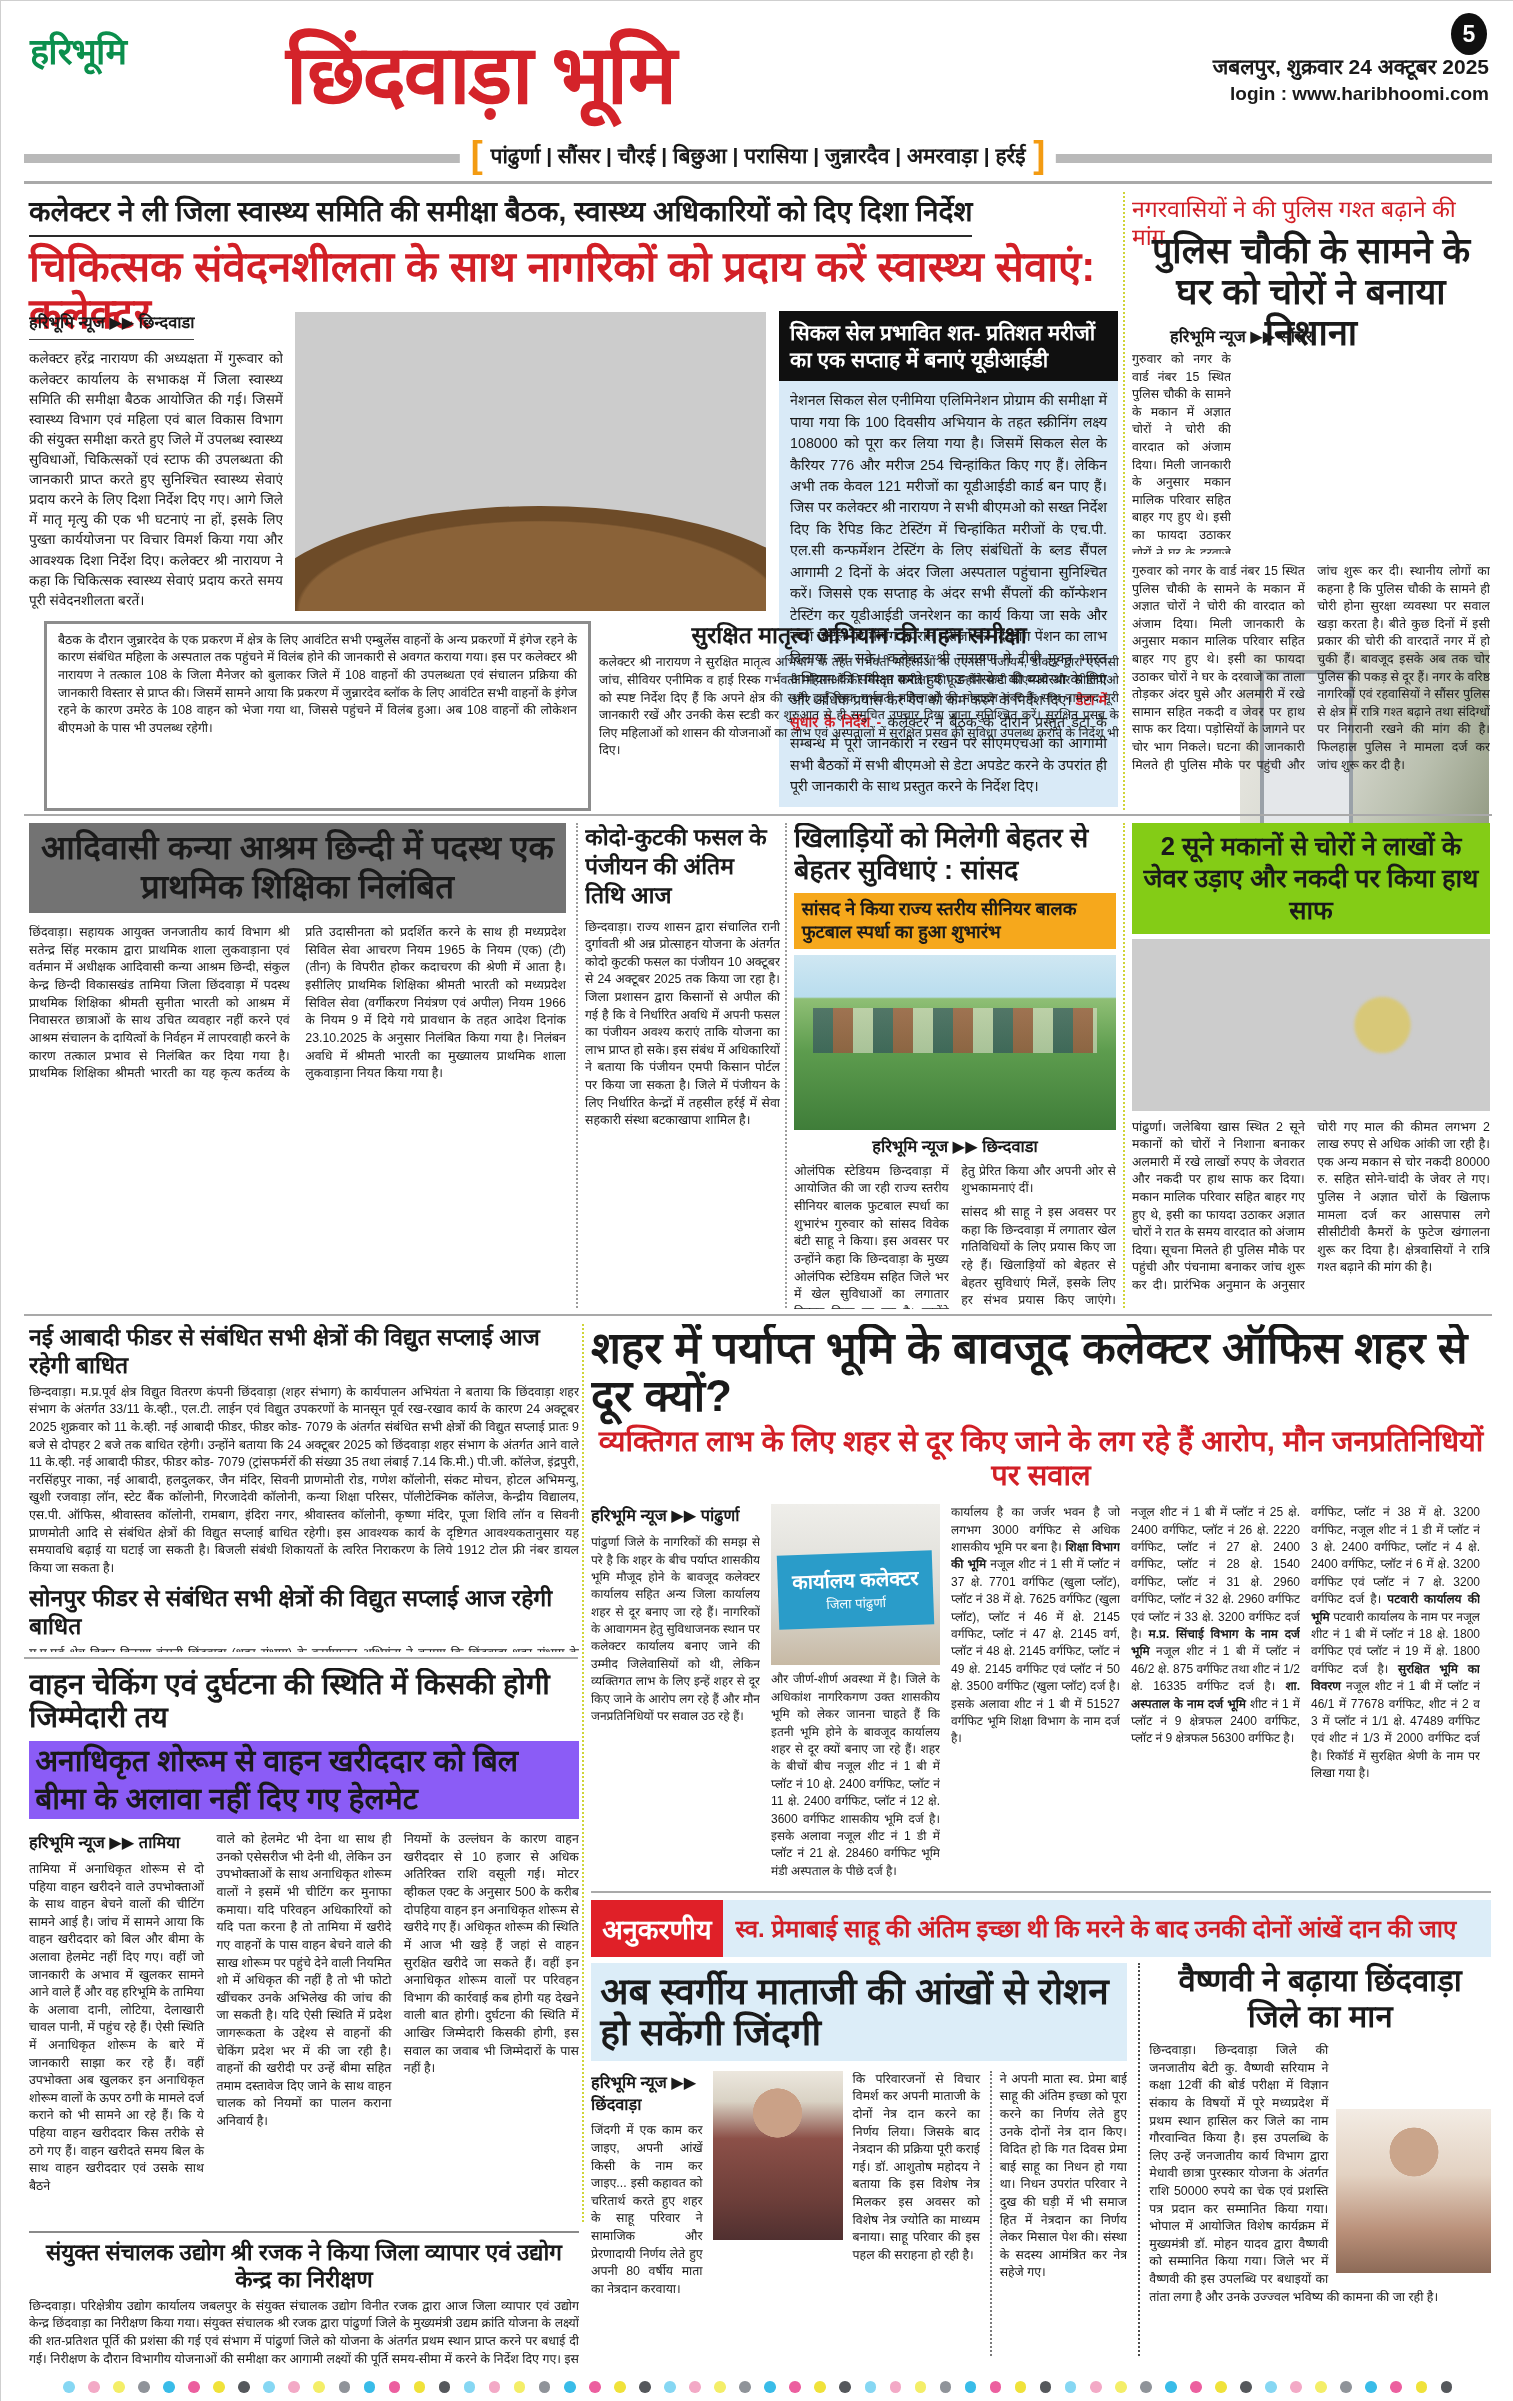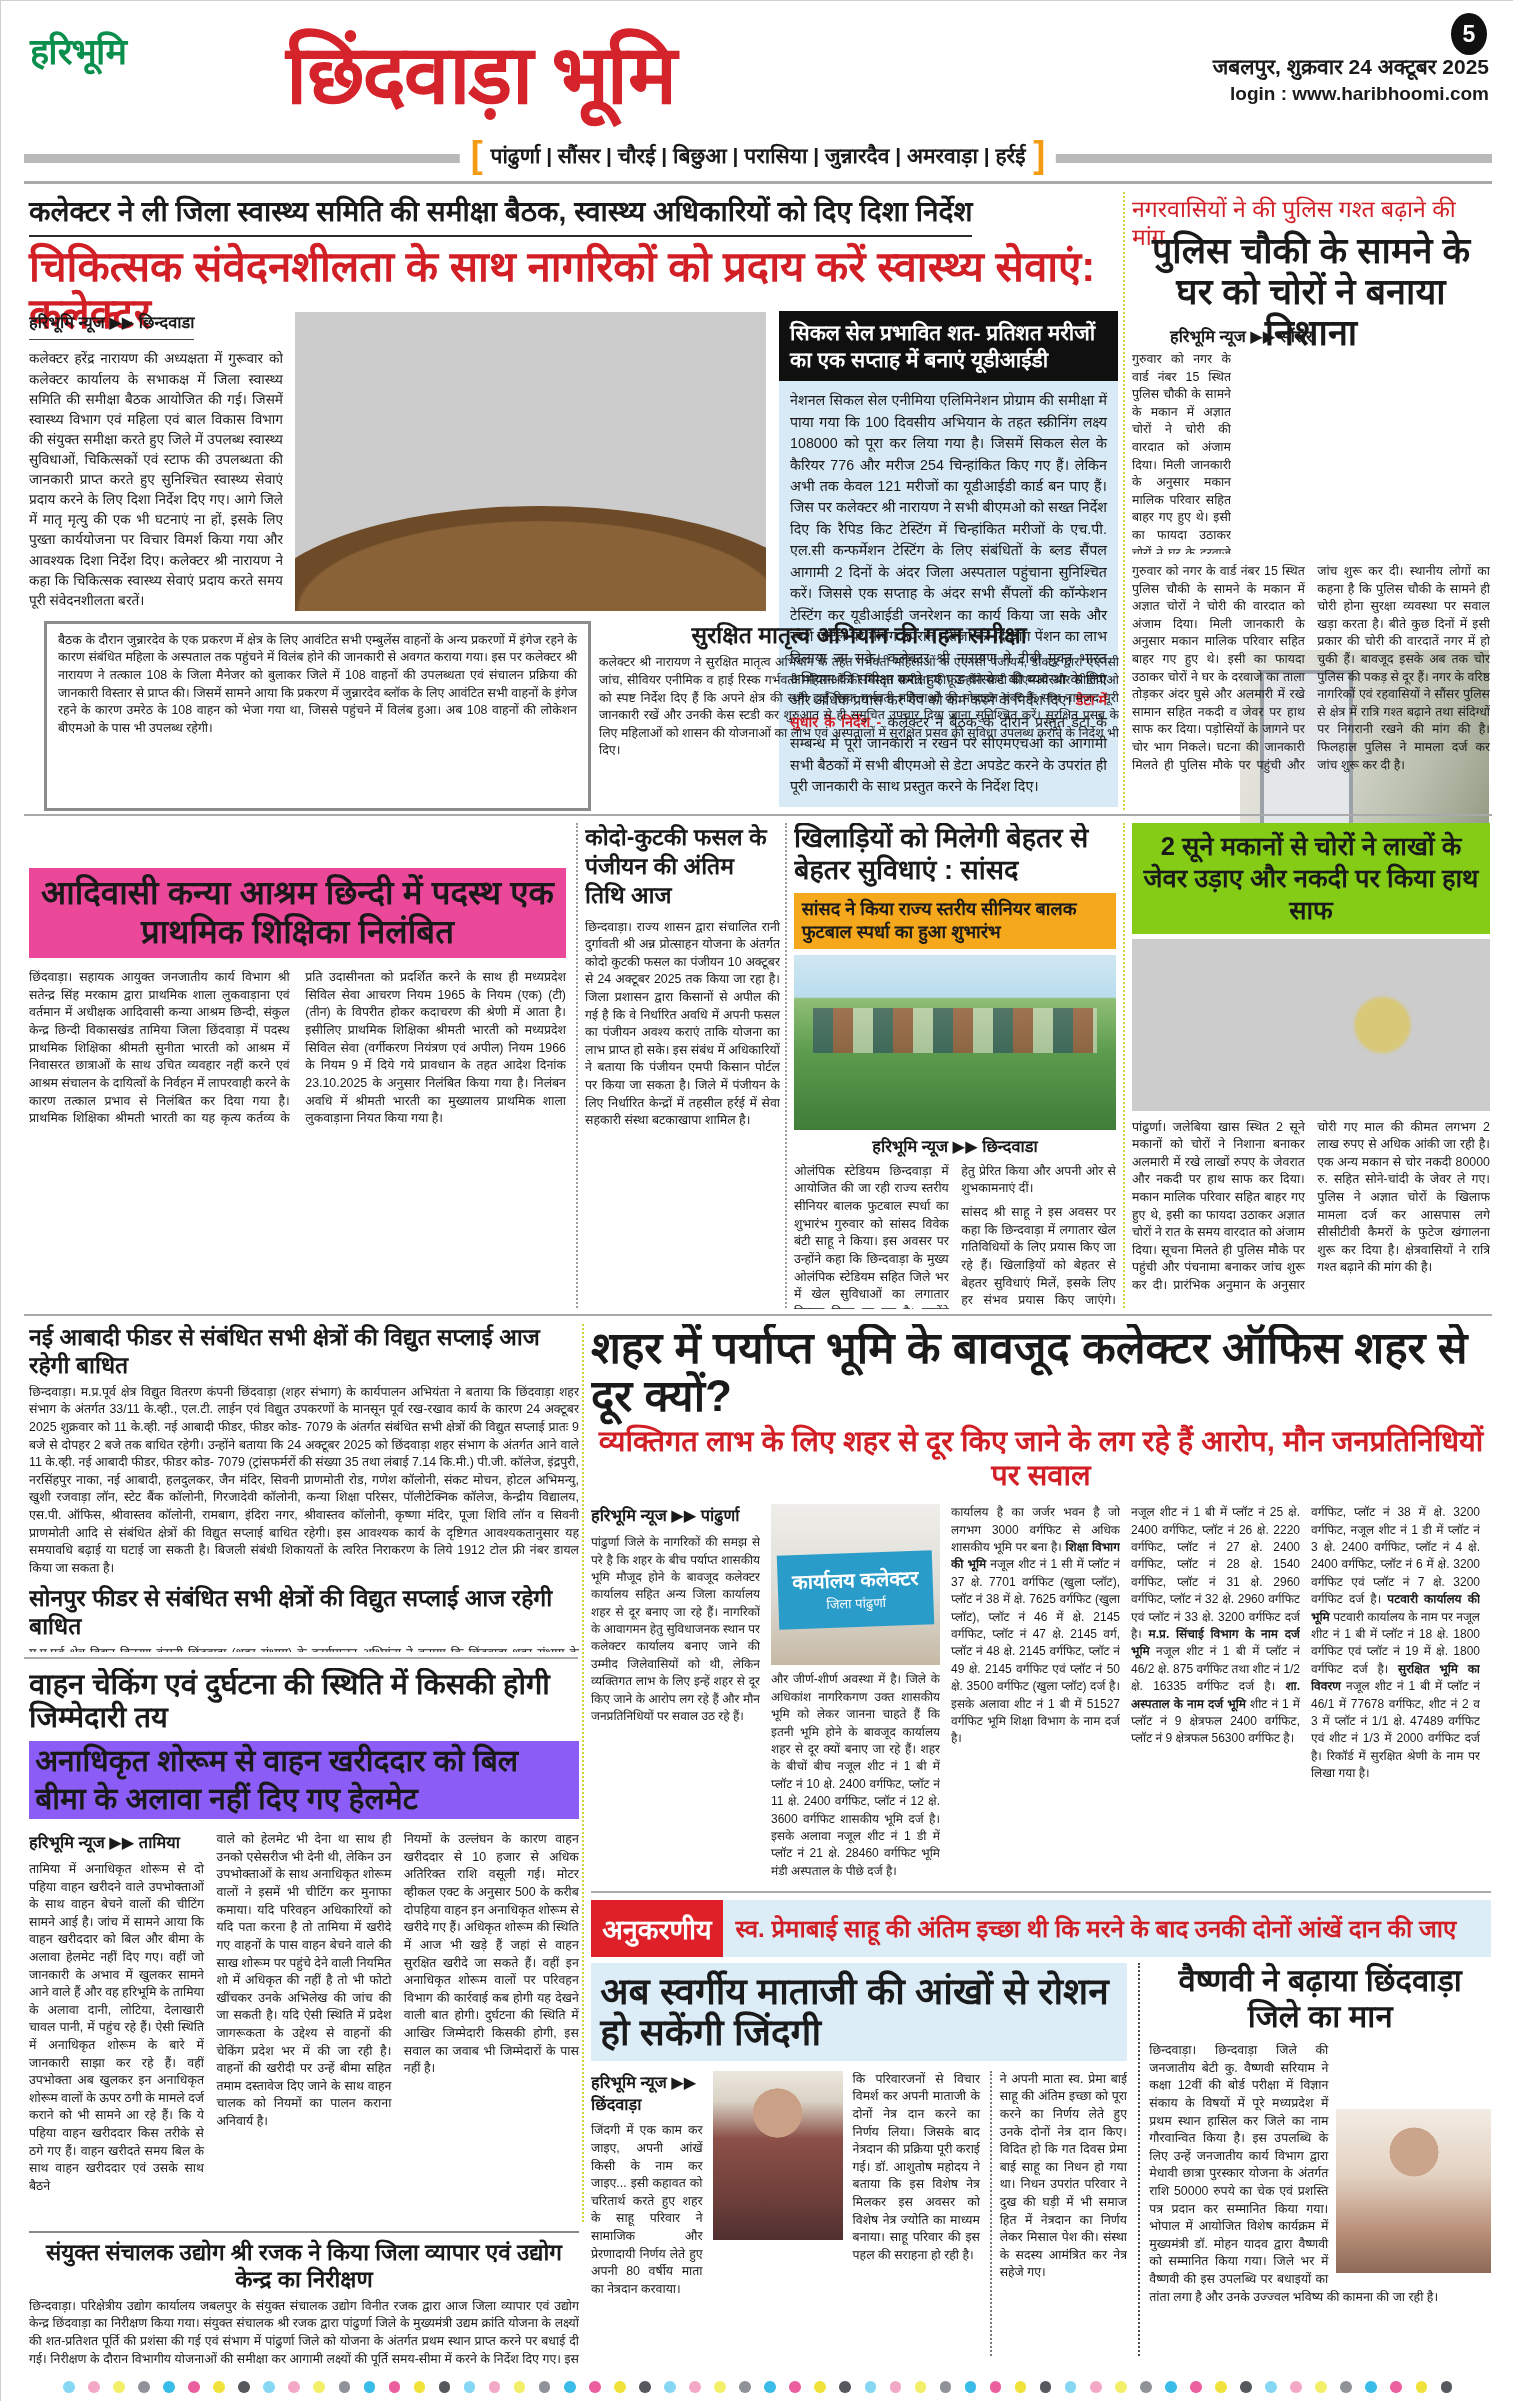--- a/index.html
+++ b/index.html
@@ -48,21 +48,21 @@
   .ph-girl::after{content:"";position:absolute;left:30%;top:10%;width:40%;height:32%;
       background:radial-gradient(circle,#caa58b 0 60%,transparent 61%);}
   .sickle-head{background:#101010;color:#fff;font-size:21px;font-weight:bold;line-height:1.3;padding:7.7px 11px;}
   .sickle-body{background:#d9eaf7;padding:9.3px 11px;font-size:14.3px;line-height:1.5;}
   .note-lab{color:#d21f26;font-weight:bold;}
   .box108{border:3.1px solid #8c8c8c;padding:7.7px 11px;overflow:hidden;}
   .box108 h3{margin:0 0 4.6px 0;font-size:21px;line-height:1.25;}
   .mat h3{margin:0 0 4.6px 0;font-size:23px;text-align:center;line-height:1.25;}
   .p-kick{font-size:23px;font-weight:normal;color:#d21f26;text-align:left;line-height:1.2;}
   .p-head{font-size:36px;font-weight:bold;text-align:center;line-height:1.14;}
-  .gray-head{background:#ec4899;font-size:33px;font-weight:bold;text-align:center;line-height:1.18;padding:6.2px 3.1px;margin-top:45px;}
+  .gray-head{background:#737373;font-size:33px;font-weight:bold;text-align:center;line-height:1.18;padding:6.2px 3.1px;}
   .kodo-head{font-size:23px;font-weight:bold;line-height:1.25;}
   .sports-head{font-size:27px;font-weight:bold;line-height:1.18;}
   .orange-strip{background:#f6a81c;font-size:18px;font-weight:bold;line-height:1.3;padding:4.6px 7.7px;}
   .blue-head{background:#84cc16;font-size:25.6px;font-weight:bold;text-align:center;line-height:1.25;padding:7.7px 6.2px;}
   .pw-head{font-size:23px;font-weight:bold;line-height:1.2;}
   .col-head{font-size:44px;font-weight:bold;text-align:left;line-height:1.08;}
   .col-sub{font-size:29px;font-weight:bold;color:#d21f26;text-align:center;line-height:1.15;}
   .ncol{font-size:12px;line-height:1.45;text-align:justify;overflow:hidden;}
   .veh-head{font-size:29px;font-weight:bold;line-height:1.15;}
   .yellow{background:#8b5cf6;font-size:30px;font-weight:bold;width:fit-content;padding:1.5px 6.2px;line-height:1.25;}

